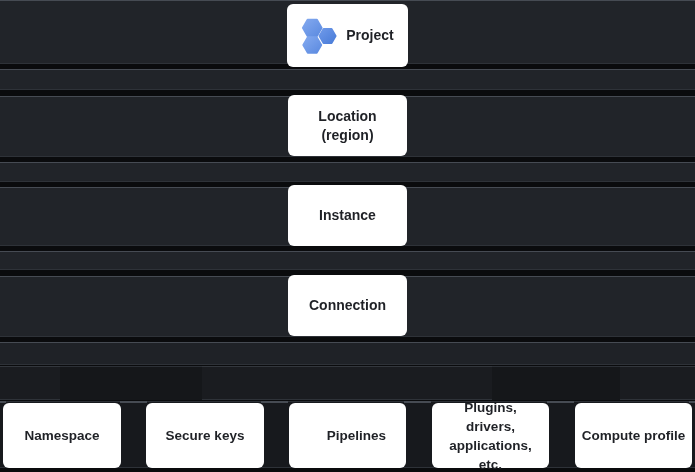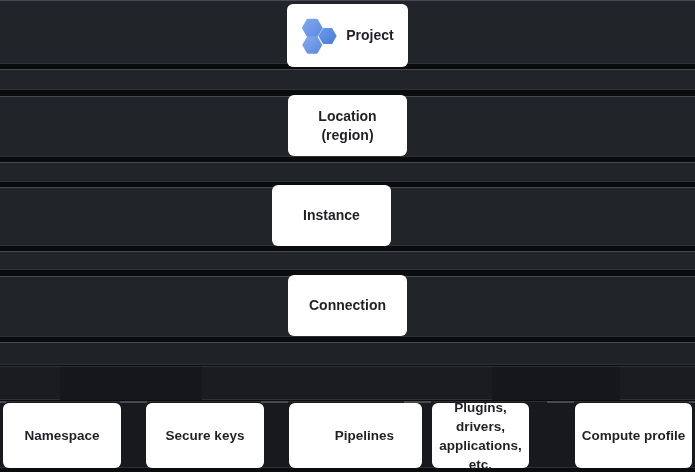--- a/index.html
+++ b/index.html
@@ -50,27 +50,27 @@
   .node{
     position:absolute;background:var(--node_bg,#ffffff);
     border-radius:6px;
     display:flex;align-items:center;justify-content:center;
     color:var(--node_text,#1f2126);
     font-weight:bold;font-size:14px;line-height:19px;
     text-align:center;box-sizing:border-box;
   }
   .node-project{left:287px;top:4px;width:121px;height:63px;gap:9px;padding:12px 4px;text-align:center;}
   .node-location{left:288px;top:95px;width:119px;height:61px;padding:0 6px;}
-  .node-instance{left:272px;top:185px;width:119px;height:61px;}
+  .node-instance{left:288px;top:185px;width:119px;height:61px;}
   .node-namespace{left:288px;top:275px;width:119px;height:61px;}
   .child{top:403px;height:65px;font-size:13.5px;padding:0 6px;}
   .c1{left:3px;width:118px;}
   .c2{left:146px;width:118px;}
-  .c3{left:289px;width:133px;padding-left:24px;}
-  .c4{left:432px;width:97px;justify-content:flex-end;}
+  .c3{left:289px;width:117px;padding-left:24px;}
+  .c4{left:432px;width:117px;justify-content:flex-end;}
   .c5{left:575px;width:117px;}
 
   .icon{width:36px;height:40px;flex:0 0 auto;display:block;}
 </style>
 </head>
 <body>
 
 <div class="stage">
 
   <div class="band b1"></div>

